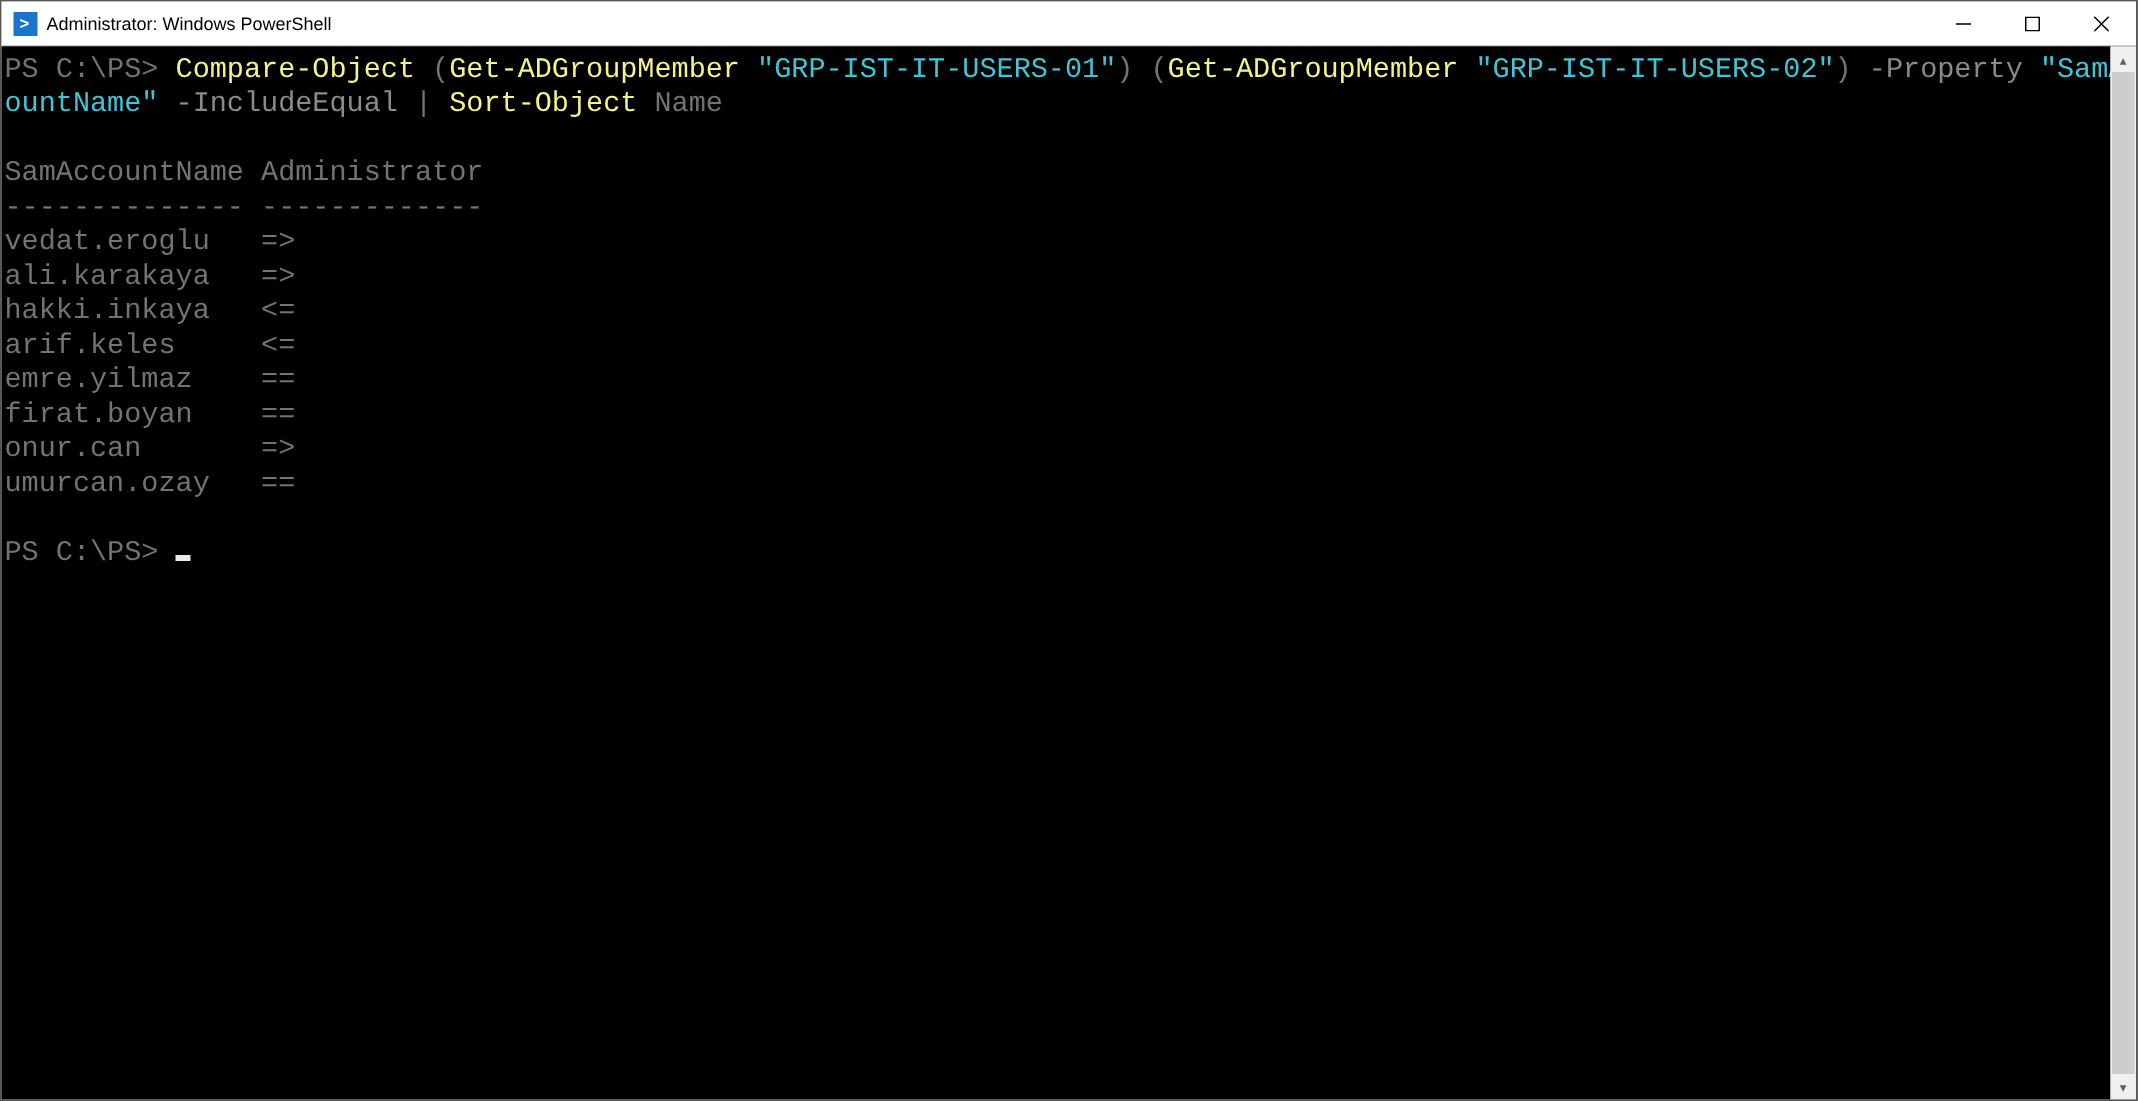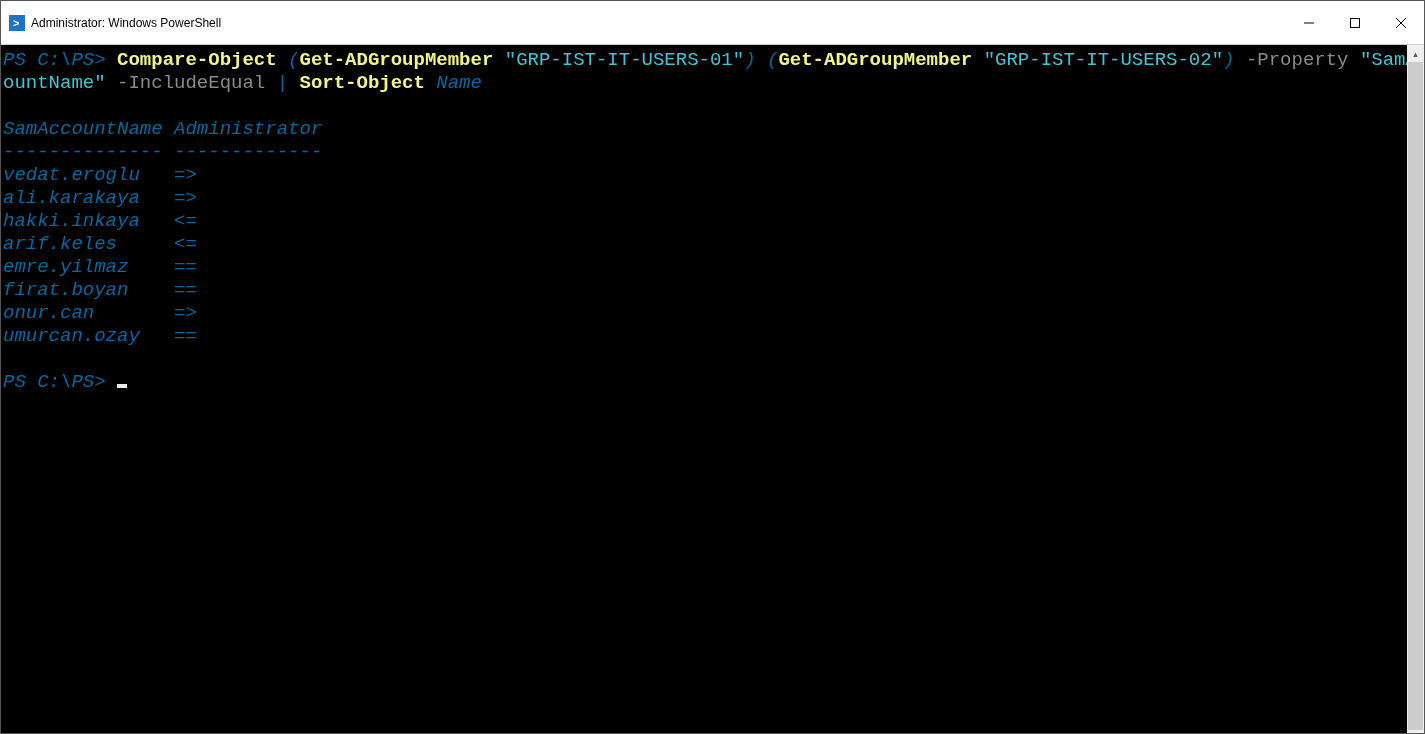--- a/index.html
+++ b/index.html
@@ -5,21 +5,21 @@
     * { margin: 0; padding: 0; box-sizing: border-box; }
     body {
       width: 1425px;
       height: 734px;
       font-family: "Segoe UI", Tahoma, sans-serif;
       background: #fff;
       overflow: hidden;
       border: 1px solid #555;
     }
     .titlebar {
-      height: 44px;
+      height: 30px;
       background: #fff;
       display: flex;
       align-items: center;
       border-bottom: 1px solid #ccc;
       text-align: right;
     }
     .titlebar-icon {
       width: 16px;
       height: 16px;
       margin: 0 6px 0 8px;
@@ -88,22 +88,22 @@
       font-size: 9px;
     }
     .sb-track { flex: 1; background: #f0f0f0; position: relative; }
     .sb-thumb {
       position: absolute;
       left: 1px; right: 1px;
       top: 0;
       height: 100%;
       background: #cdcdcd;
     }
-    .c-white { color: #0369a1; font-style: italic; }
-    .c-yellow { color: #f3f38a; font-weight: bold; }
+    .c-white { color: #737373; }
+    .c-yellow { color: #f3f38a; }
     .c-cyan { color: #40c4d6; }
     .c-gray { color: #8a8a8a; }
     .cursor {
       display: inline-block;
       width: 10px;
       height: 4px;
       background: #eaeaea;
       vertical-align: -1px;
     }
     .cmd-line { display: block; }

